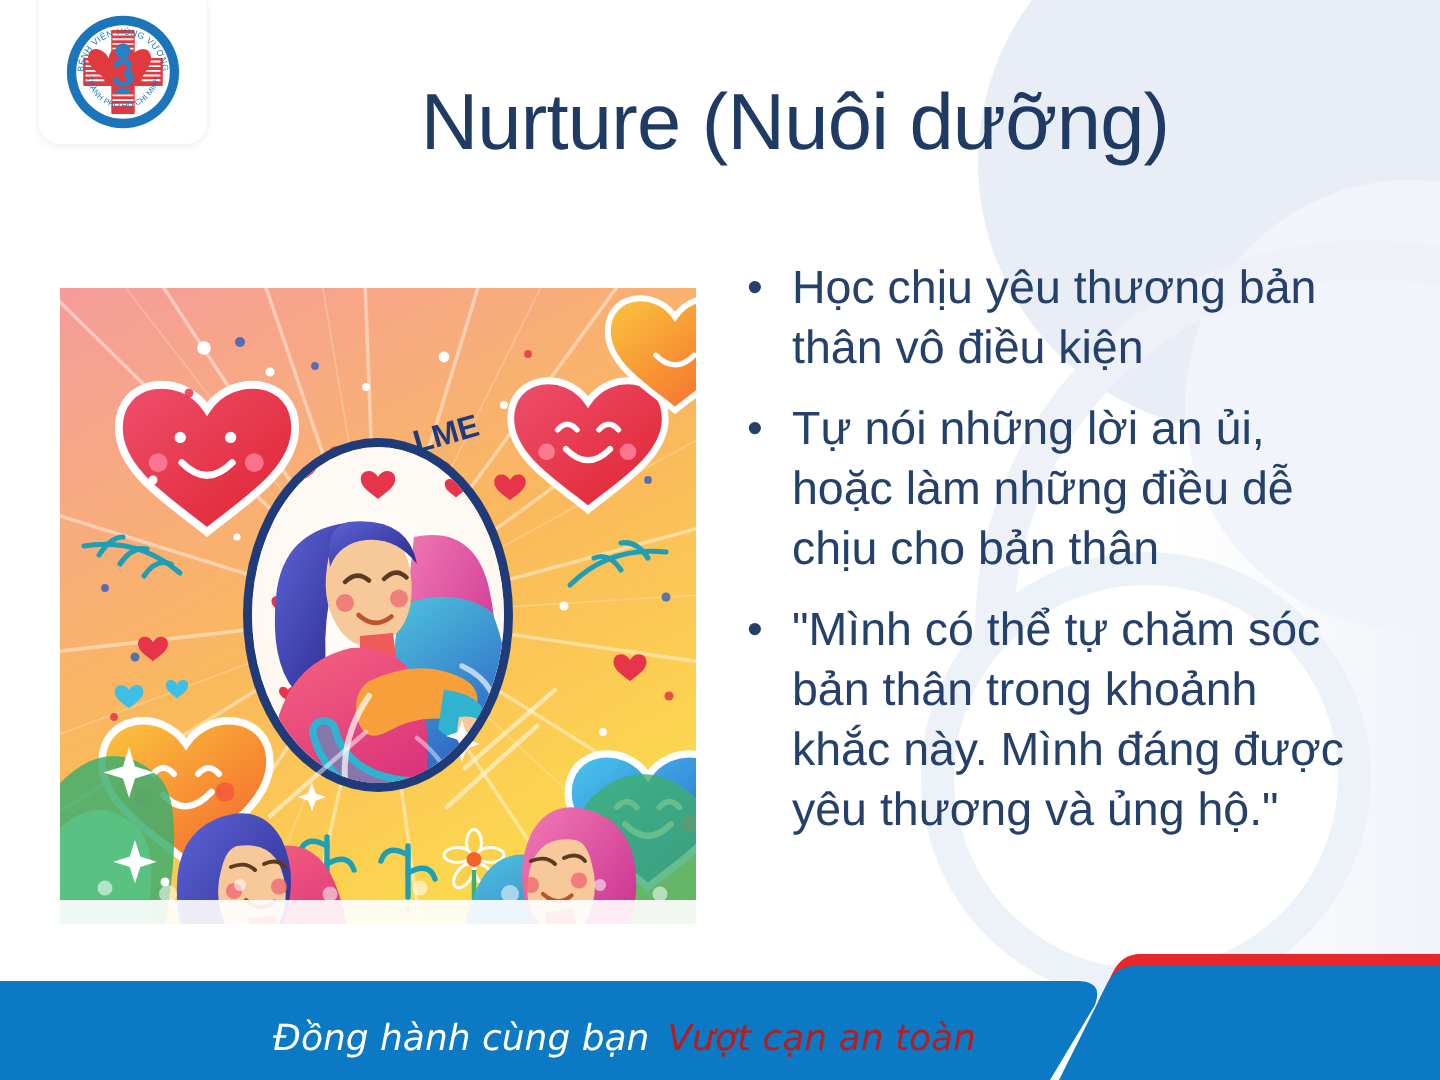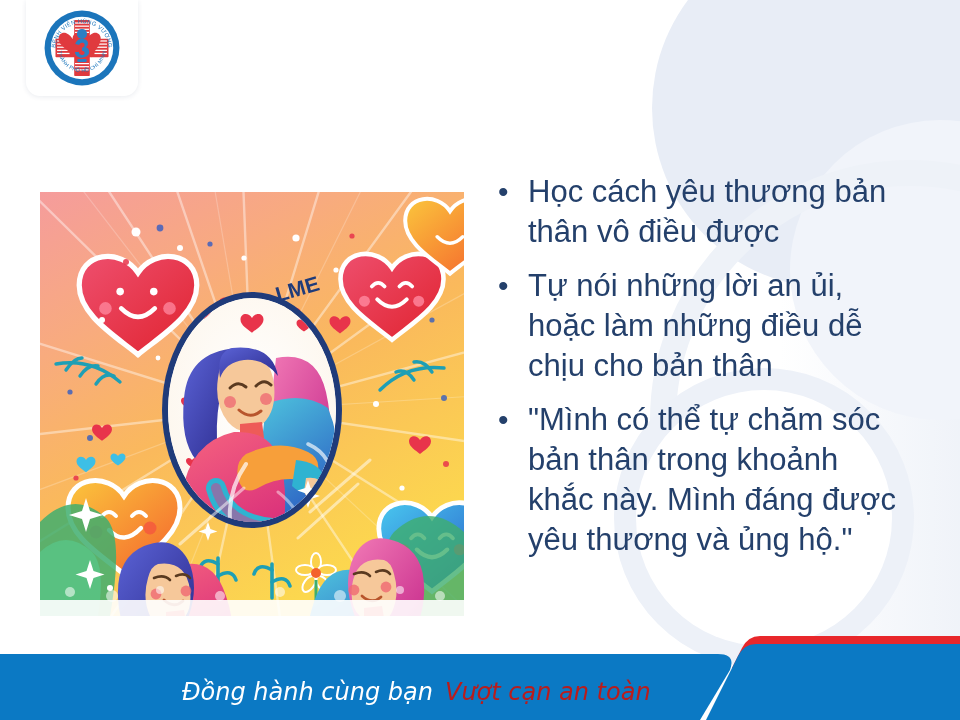--- a/index.html
+++ b/index.html
@@ -213,20 +213,21 @@
       </defs>
       <text font-size="7.4" fill="#1b75bb" font-family="'Liberation Sans',sans-serif" letter-spacing="0.4">
         <textPath href="#arcTop" startOffset="50%" text-anchor="middle">BỆNH VIỆN HÙNG VƯƠNG</textPath>
       </text>
       <text font-size="6.6" fill="#1b75bb" font-family="'Liberation Sans',sans-serif" letter-spacing="0.3">
         <textPath href="#arcBot" startOffset="50%" text-anchor="middle">THÀNH PHỐ HỒ CHÍ MINH</textPath>
       </text>
     </svg>
   </div>
 
+  <div class="slide-title">Nurture (Nuôi dưỡng)</div>
 
   <div class="illus-wrap">
     <svg class="illus" viewBox="0 0 424 424">
       <defs>
         <linearGradient id="warmBg" x1="0" y1="0" x2="0.55" y2="1">
           <stop offset="0%" stop-color="#f59c9c"></stop>
           <stop offset="30%" stop-color="#f8ab7e"></stop>
           <stop offset="58%" stop-color="#fab95c"></stop>
           <stop offset="100%" stop-color="#fcd84e"></stop>
         </linearGradient>
@@ -537,21 +538,21 @@
           <path d="M258,346 L318,292"></path>
           <path d="M270,320 L330,268"></path>
         </g>
       </g>
     </svg>
   </div>
 
   <div class="bullets">
     <div class="bullet-row">
       <div class="bullet-dot">•</div>
-      <div class="bullet-text">Học cách yêu thương bản thân vô điều được</div>
+      <div class="bullet-text">Học chịu yêu thương bản thân vô điều kiện</div>
     </div>
     <div class="bullet-row">
       <div class="bullet-dot">•</div>
       <div class="bullet-text">Tự nói những lời an ủi, hoặc làm những điều dễ chịu cho bản thân</div>
     </div>
     <div class="bullet-row">
       <div class="bullet-dot">•</div>
       <div class="bullet-text">"Mình có thể tự chăm sóc bản thân trong khoảnh khắc này. Mình đáng được yêu thương và ủng hộ."</div>
     </div>
   </div>

